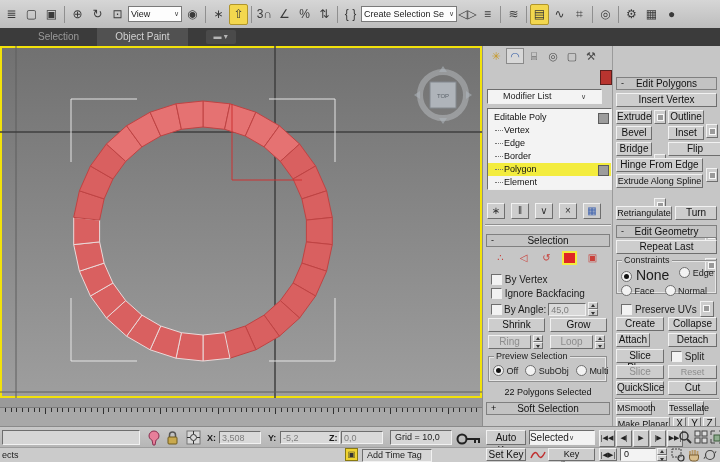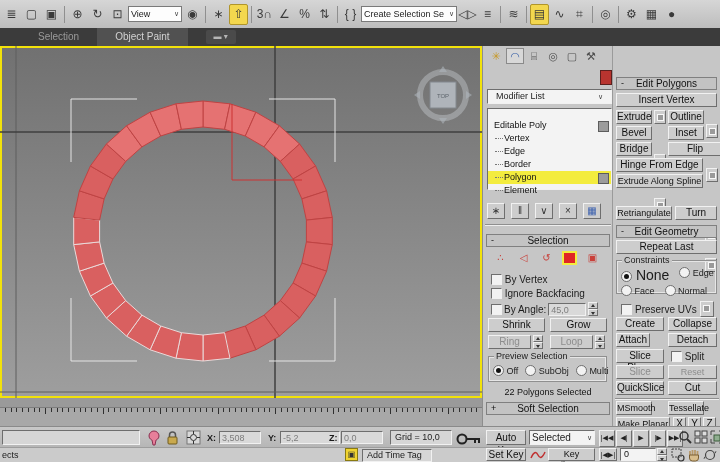--- a/index.html
+++ b/index.html
@@ -289,26 +289,26 @@
       <div class="ptab" style="color:#c79a2a">✳</div>
       <div class="ptab active" style="color:#3a62a8">◠</div>
       <div class="ptab">⌸</div>
       <div class="ptab">◎</div>
       <div class="ptab">▢</div>
       <div class="ptab">⚒</div>
     </div>
 
     <div class="abs" style="left:117px;top:24px;width:12px;height:15px;background:#b8342f;border:1px solid #5c1f1d"></div>
 
-    <div class="abs whitebox" style="left:4px;top:43px;width:125px;height:15px;line-height:13px;padding:0 8px;font-size:9px;display:flex;justify-content:space-between">
+    <div class="abs whitebox" style="left:4px;top:43px;width:115px;height:15px;line-height:13px;padding:0 15px;font-size:9px;display:flex;justify-content:space-between">
       <span>Modifier List</span>
       <span style="font-size:7px;color:#444">∨</span>
     </div>
 
-    <div class="abs whitebox" id="stack-box" style="left:4px;top:62px;width:125px;height:82px;padding-top:10px">
+    <div class="abs whitebox" id="stack-box" style="left:4px;top:62px;width:125px;height:82px;padding-top:2px">
         <div class="stack-row"><span>Editable Poly</span><span class="stack-toggle"></span></div>
         <div class="stack-row child"><span>Vertex</span></div>
         <div class="stack-row child"><span>Edge</span></div>
         <div class="stack-row child"><span>Border</span></div>
         <div class="stack-row child active"><span>Polygon</span><span class="stack-toggle"></span></div>
         <div class="stack-row child"><span>Element</span></div>
       </div>
 
     <div class="abs" style="left:4px;top:157px;display:flex;gap:6px" id="stack-tools">
         <div class="raised tool-icon">∗</div>
@@ -476,21 +476,21 @@
     <span class="abs slabel" style="left:268px;top:6px">Y:</span>
     <span class="abs field" style="left:280px;top:4px;width:60px">-5,2</span>
     <span class="abs slabel" style="left:329px;top:6px">Z:</span>
     <span class="abs field" style="left:341px;top:4px;width:42px">0,0</span>
     <div class="abs sunken" style="left:390px;top:3px;width:62px;height:15px;line-height:13px;padding-left:4px;color:#222;font-size:9px">Grid = 10,0</div>
     <svg class="abs" style="left:456px;top:5px" width="26" height="14">
       <circle cx="6" cy="7" r="4.5" fill="none" stroke="#222" stroke-width="2"></circle>
       <path d="M10 7 h14 M19 7 v4 M23 7 v4" stroke="#222" stroke-width="2"></path>
     </svg>
     <div class="abs raised btn" style="left:486px;top:3px;width:40px;height:15px;line-height:13px">Auto Key</div>
-    <div class="abs whitebox" style="left:529px;top:3px;width:66px;height:15px;line-height:13px;padding:0 2px;display:flex;justify-content:space-between">
+    <div class="abs whitebox" style="left:529px;top:3px;width:66px;height:15px;line-height:13px;padding:0 20px;display:flex;justify-content:flex-end">
       <span>Selected</span>
       <span style="font-size:7px;color:#444">∨</span>
     </div>
     <div class="abs" style="left:599px;top:3px;display:flex;gap:1px" id="playback-row">
         <div class="pbtn" style="width: 14px;">|◀◀</div>
         <div class="pbtn" style="width: 14px;">◀|</div>
         <div class="pbtn" style="width: 14px;">▶</div>
         <div class="pbtn" style="width: 14px;">|▶</div>
         <div class="pbtn" style="width: 14px;">▶▶|</div>
       </div>

